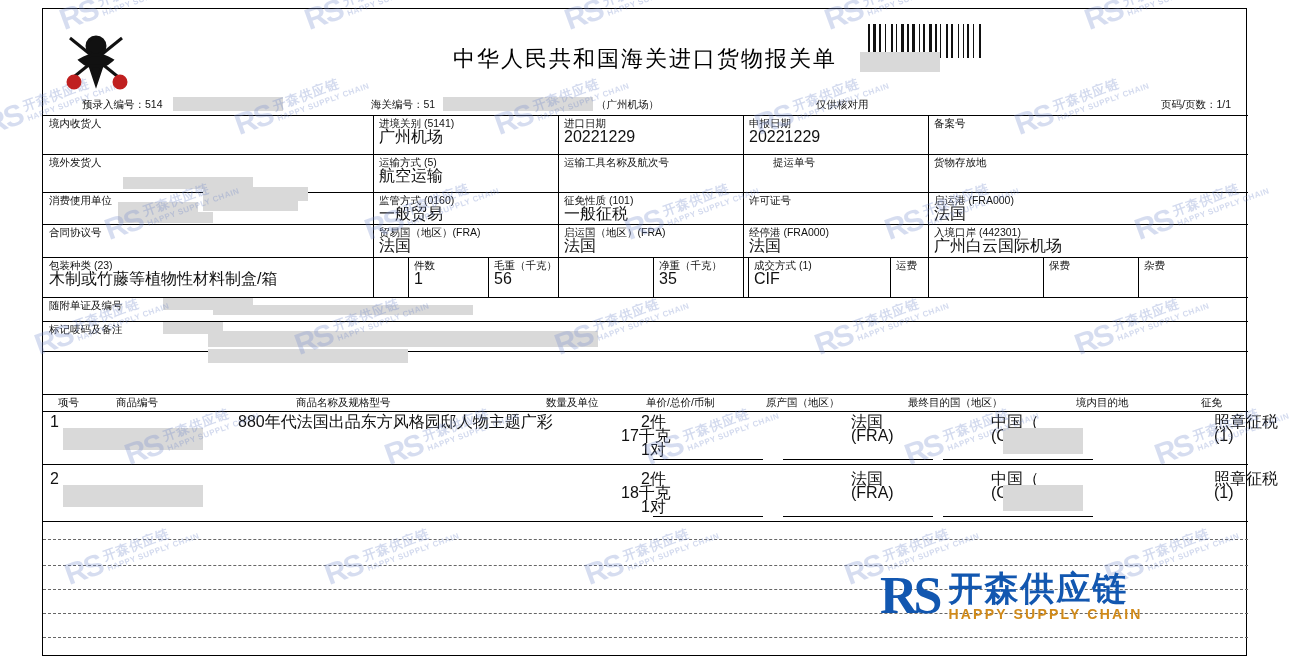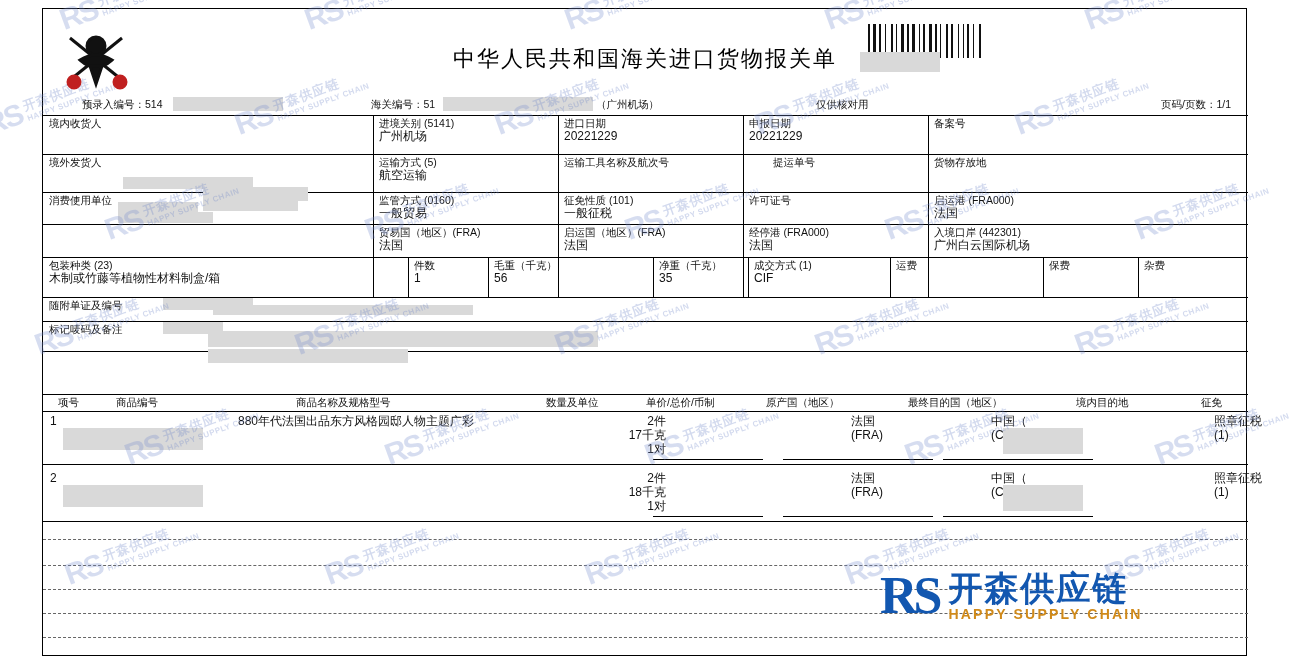--- a/index.html
+++ b/index.html
@@ -25,21 +25,21 @@
   .wm-row{display:flex;align-items:center;gap:4px;}
   .wm-stack{display:flex;flex-direction:column;line-height:1.15;}
   
   #sheet{
     position:absolute;left:42px;top:8px;width:1205px;height:648px;
     border:1px solid #000;box-sizing:border-box;z-index:2;background:transparent;
   }
   .hline{position:absolute;border-top:1px solid #000;}
   .vline{position:absolute;border-left:1px solid #000;}
   .lbl{font-size:10.5px;line-height:13px;white-space:nowrap;}
-  .val{font-size:12px;line-height:13px;white-space:nowrap;}
+  .val{font-size:16px;line-height:13px;white-space:nowrap;}
   .cell{position:absolute;padding:1px 3px;box-sizing:border-box;}
   .redact{position:absolute;background:#d9d9d9;}
   
   #title{
     position:absolute;left:410px;top:44px;width:470px;text-align:center;
     font-family:"Liberation Serif","DejaVu Serif",serif;
     font-size:22px;letter-spacing:2px;color:#000;z-index:6;white-space:nowrap;
   }
   
   #barcode{position:absolute;left:868px;top:24px;width:130px;height:34px;z-index:6;}
@@ -448,20 +448,23 @@
       <div class="lbl">征免性质 (101)</div>
       <div class="val">一般征税</div>
     </div>
     <div class="cell" style="left:703px;top:184px;width:180px;">
       <div class="lbl">许可证号</div>
     </div>
     <div class="cell" style="left:888px;top:184px;width:310px;">
       <div class="lbl">启运港 (FRA000)</div>
       <div class="val">法国</div>
     </div>
+    <div class="cell" style="left:3px;top:216px;width:320px;">
+      <div class="lbl">合同协议号</div>
+    </div>
     <div class="cell" style="left:333px;top:216px;width:180px;">
       <div class="lbl">贸易国（地区）(FRA)</div>
       <div class="val">法国</div>
     </div>
     <div class="cell" style="left:518px;top:216px;width:180px;">
       <div class="lbl">启运国（地区）(FRA)</div>
       <div class="val">法国</div>
     </div>
     <div class="cell" style="left:703px;top:216px;width:180px;">
       <div class="lbl">经停港 (FRA000)</div>

